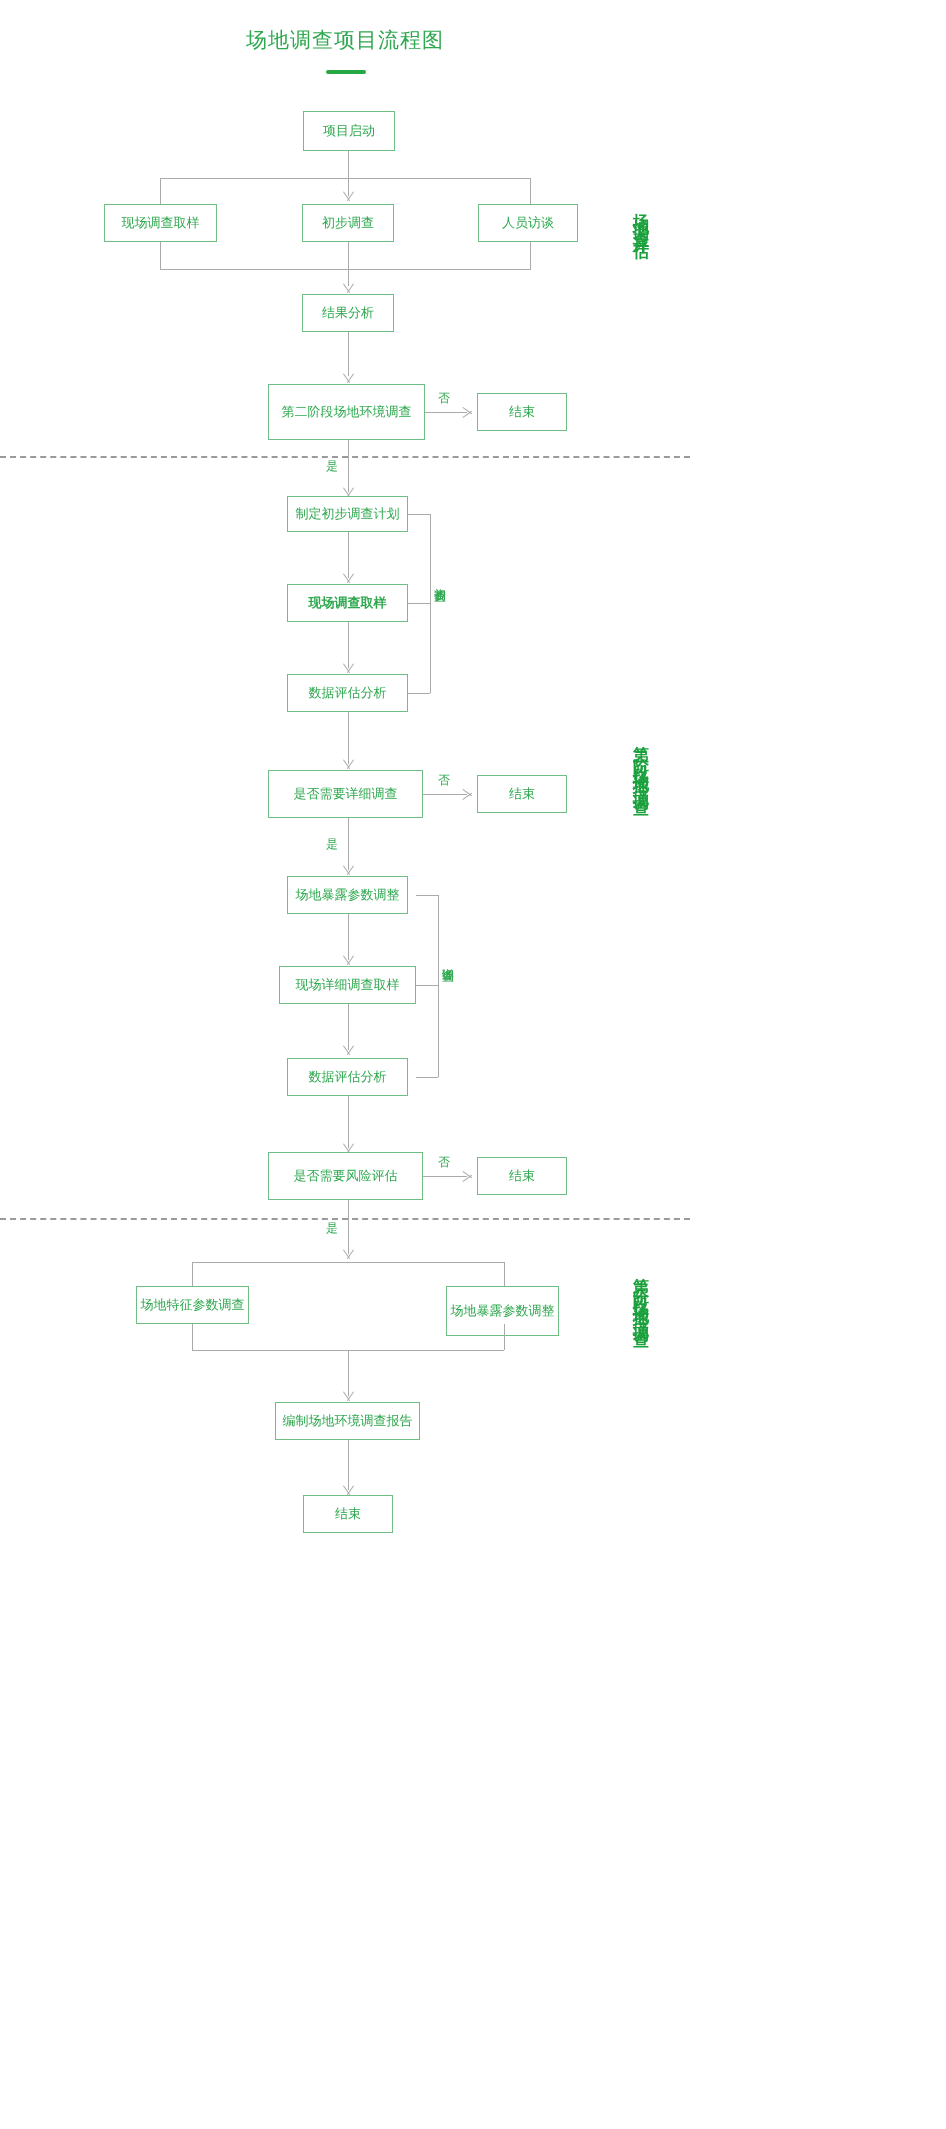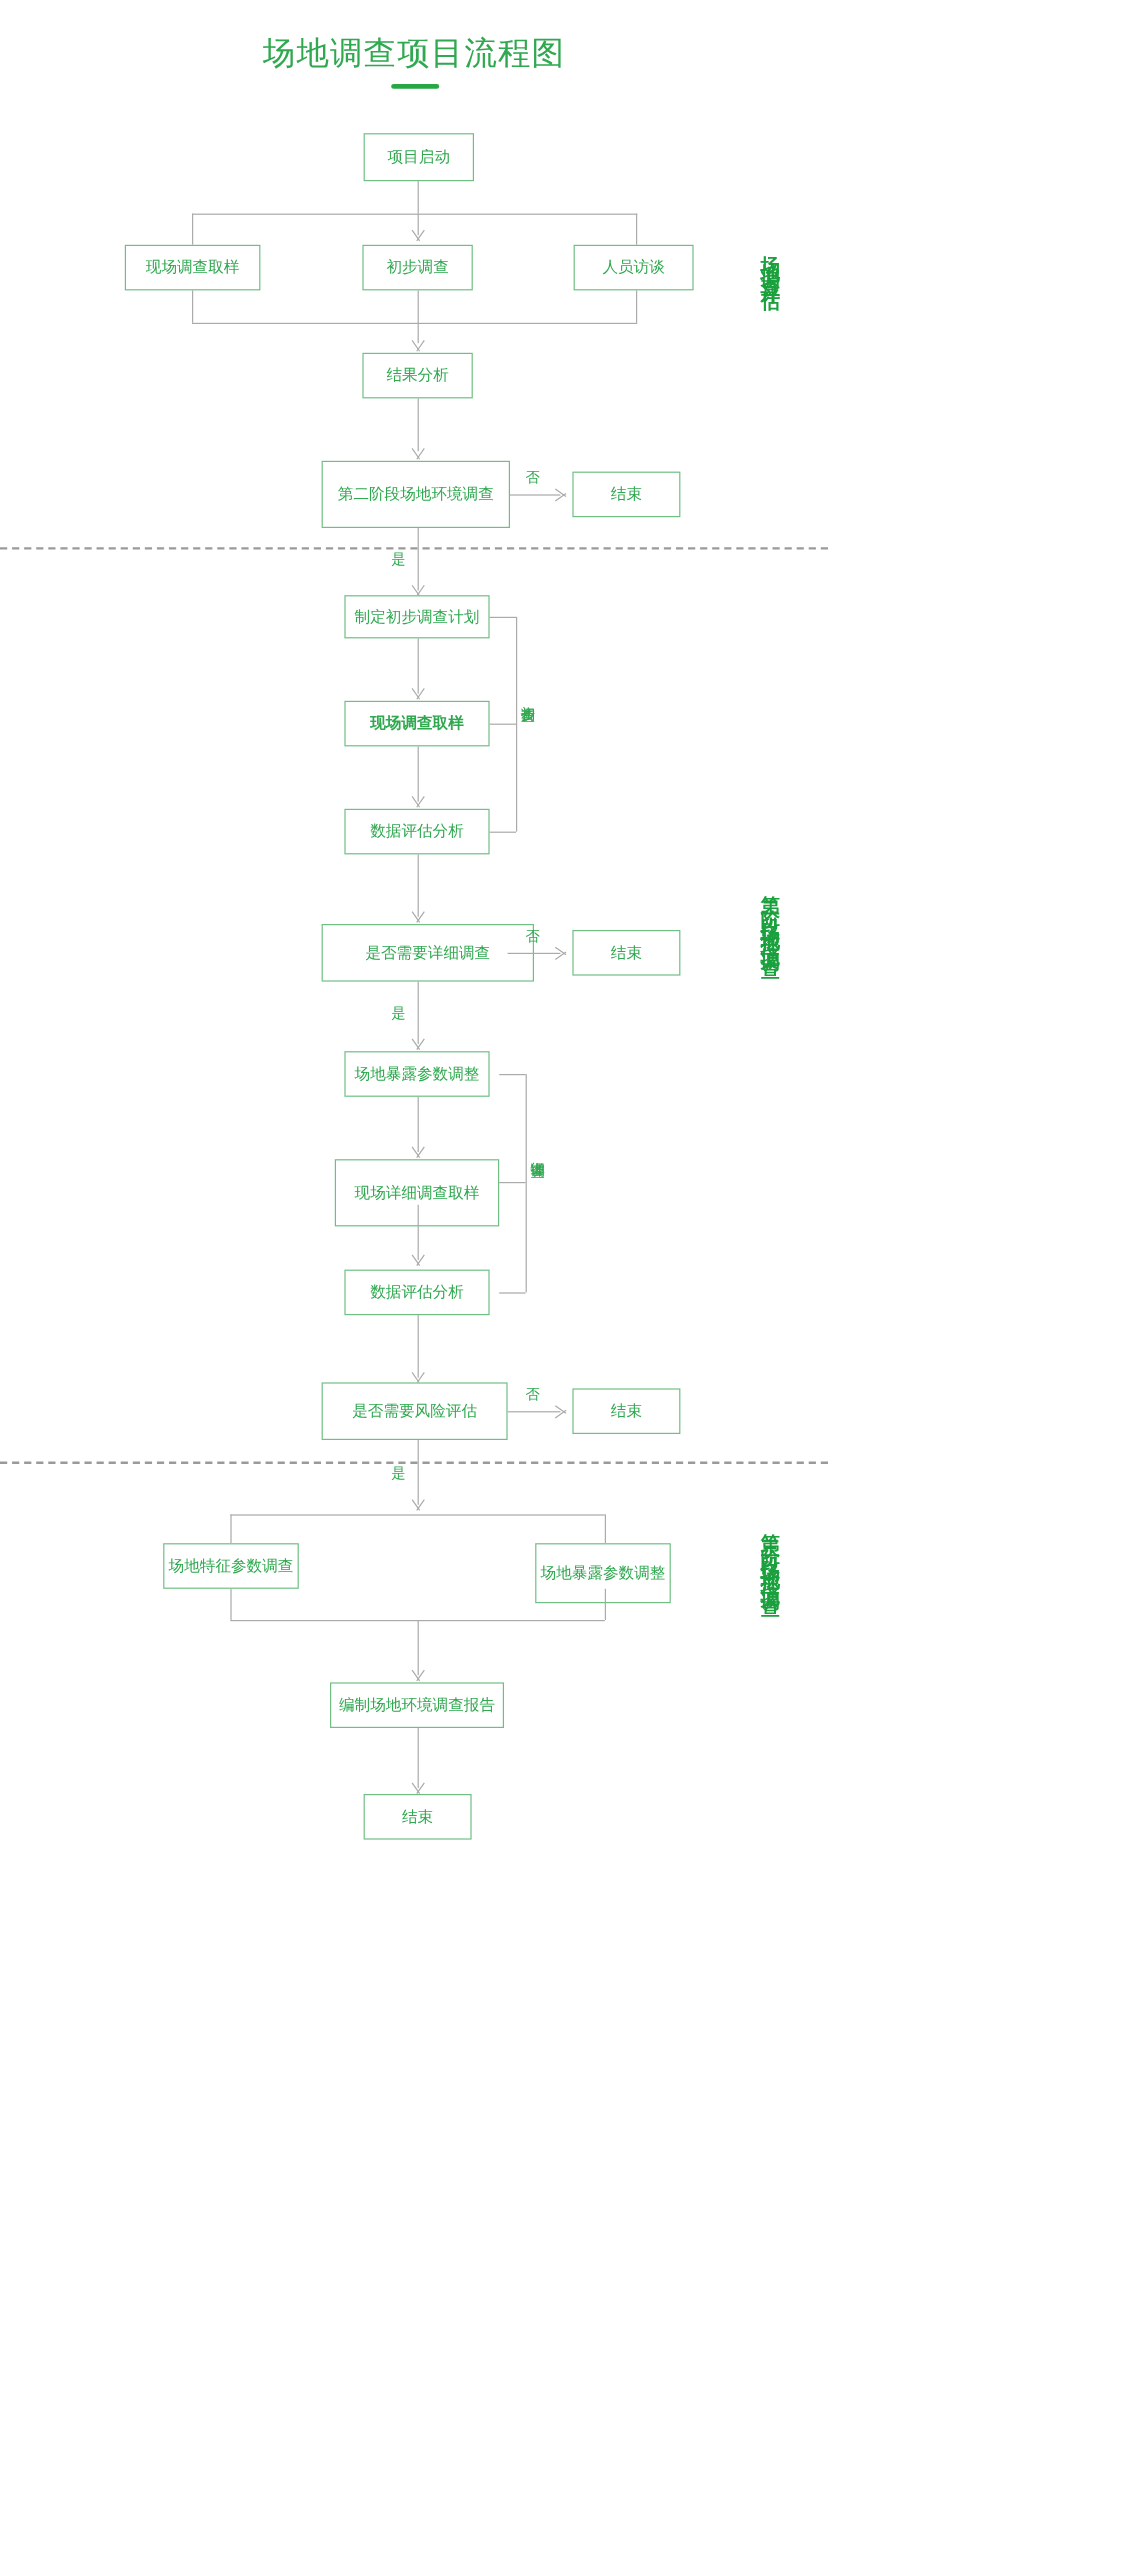--- a/index.html
+++ b/index.html
@@ -16,21 +16,21 @@
     background: #ffffff;
     overflow: hidden;
   }
 
   
   .title {
     position: absolute;
     left: 0; top: 26px;
     width: 690px;
     text-align: center;
-    font-size: 27px;
+    font-size: 21px;
     color: #2fa84f;
     letter-spacing: 1px;
     font-weight: 400;
   }
   .title-rule {
     position: absolute;
     left: 326px; top: 70px;
     width: 40px; height: 4px;
     background: #27a844;
     border-radius: 2px;
@@ -196,37 +196,37 @@
 
   <div class="hline" style="left:408px; top:514px; width:22px;"></div>
   <div class="hline" style="left:408px; top:603px; width:22px;"></div>
   <div class="hline" style="left:408px; top:693px; width:22px;"></div>
   <div class="vline" style="left:430px; top:514px; height:179px;"></div>
   <div class="group-label" style="left:434px; top:578px;">初步调查</div>
 
   <div class="vline" style="left:348px; top:712px; height:52px;"></div>
   <div class="chev-down" style="left:342px; top:760px;"></div>
 
-  <div class="node" style="left:268px; top:770px; width:177px; height:48px;">是否需要详细调查</div>
+  <div class="node" style="left:268px; top:770px; width:155px; height:48px;">是否需要详细调查</div>
 
   <div class="hline" style="left:423px; top:794px; width:44px;"></div>
   <div class="chev-right" style="left:463px; top:788px;"></div>
   <div class="edge-label" style="left:438px; top:772px;">否</div>
   <div class="node" style="left:477px; top:775px; width:90px; height:38px;">结束</div>
 
   <div class="vline" style="left:348px; top:818px; height:52px;"></div>
   <div class="chev-down" style="left:342px; top:866px;"></div>
   <div class="edge-label" style="left:326px; top:836px;">是</div>
 
   <div class="node" style="left:287px; top:876px; width:121px; height:38px;">场地暴露参数调整</div>
 
   <div class="vline" style="left:348px; top:914px; height:46px;"></div>
   <div class="chev-down" style="left:342px; top:956px;"></div>
 
-  <div class="node" style="left:279px; top:966px; width:137px; height:56px;">现场详细调查取样</div>
+  <div class="node" style="left:279px; top:966px; width:137px; height:38px;">现场详细调查取样</div>
 
   <div class="vline" style="left:348px; top:1004px; height:46px;"></div>
   <div class="chev-down" style="left:342px; top:1046px;"></div>
 
   <div class="node" style="left:287px; top:1058px; width:121px; height:38px;">数据评估分析</div>
 
   <div class="hline" style="left:416px; top:895px; width:22px;"></div>
   <div class="hline" style="left:416px; top:985px; width:22px;"></div>
   <div class="hline" style="left:416px; top:1077px; width:22px;"></div>
   <div class="vline" style="left:438px; top:895px; height:182px;"></div>

